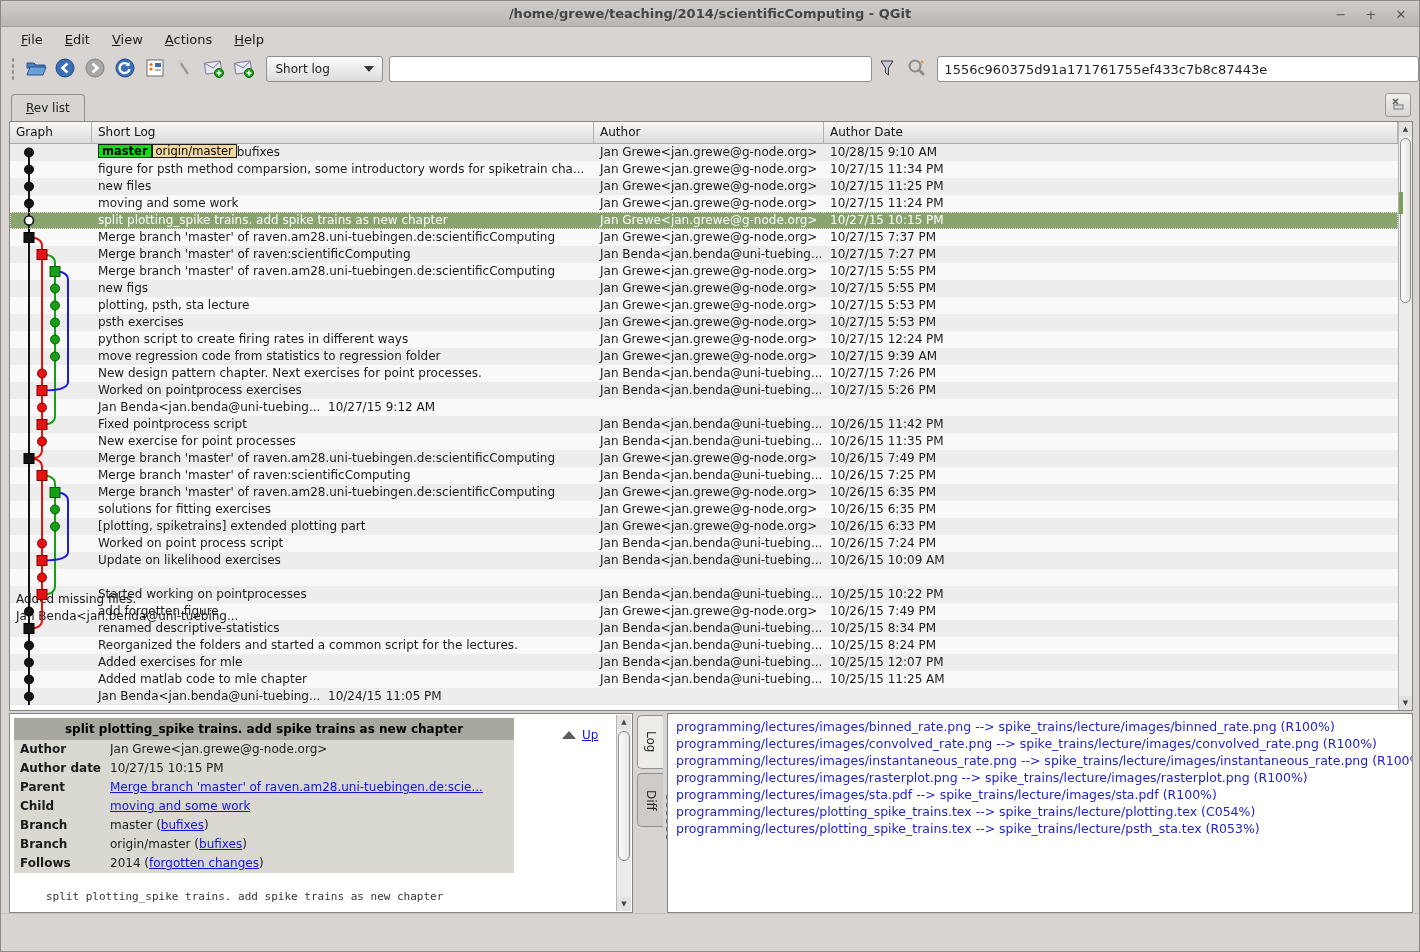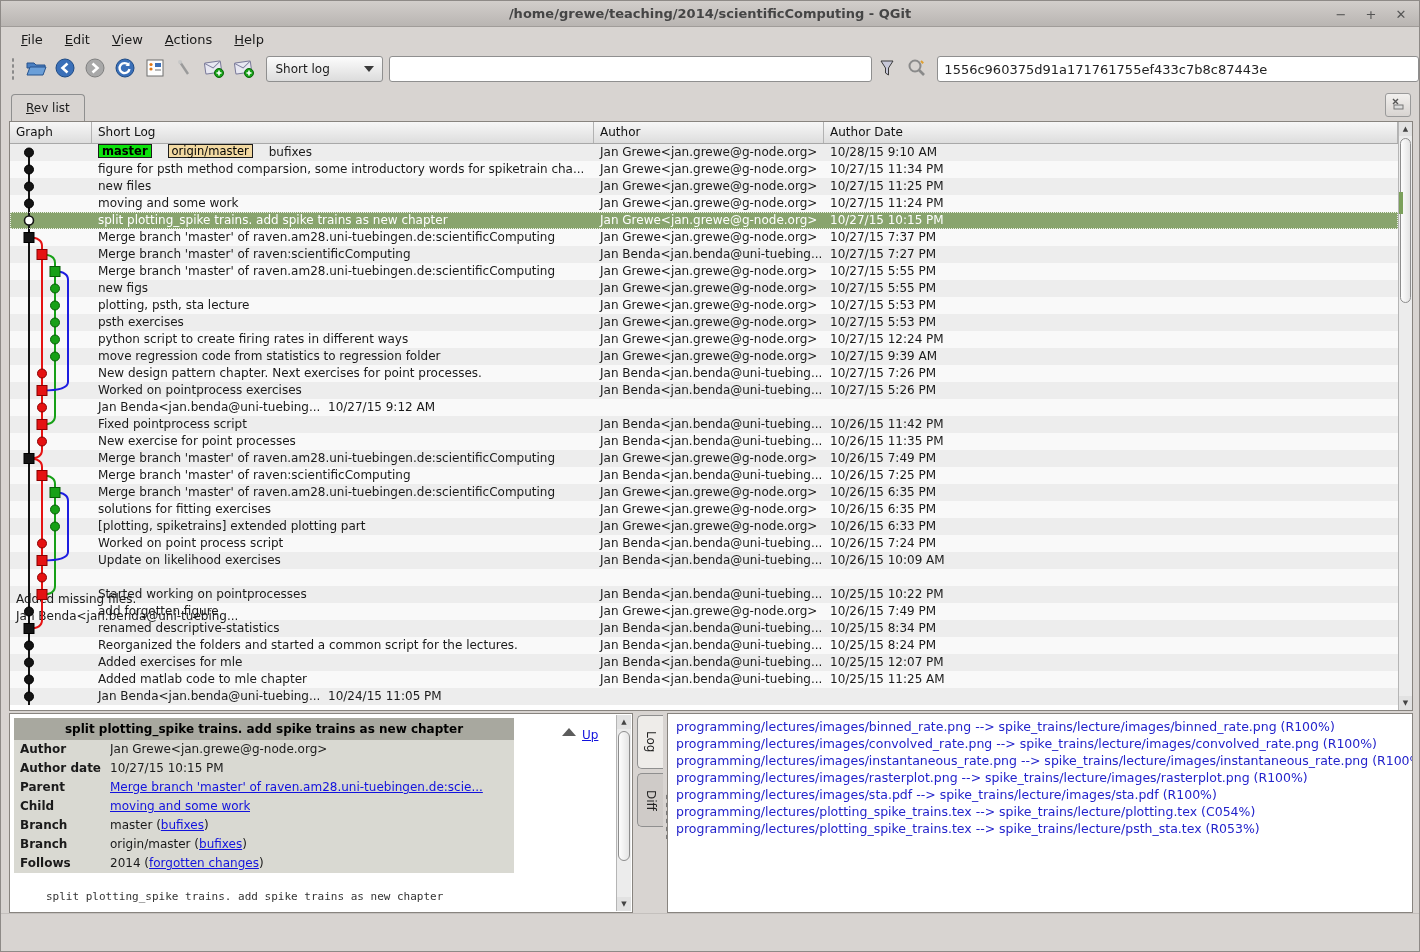--- a/index.html
+++ b/index.html
@@ -39,39 +39,39 @@
   
   .revtable{position:absolute;left:8px;top:120px;width:1404px;height:590px;background:#fff;border:1px solid #88847f;}
   .thead{position:absolute;left:0;top:0;right:14px;height:22px;display:flex;
          background:linear-gradient(#f7f7f7,#dddddd);border-bottom:1px solid #a8a8a8;}
   .th{padding:3px 6px;font-size:12px;color:#111;border-right:1px solid #b2b2b2;overflow:hidden;white-space:nowrap;}
   .tbody{position:absolute;left:0;top:22px;right:14px;bottom:0;overflow:hidden;background:#fff;}
   .trow{display:flex;height:17px;line-height:17px;white-space:nowrap;}
   .trow .cell{overflow:hidden;padding:0 0 0 6px;}
   .gcell{padding:0!important;flex:none;}
   .trow.sel{background:#89a46e!important;color:#fff;outline:1px dotted rgba(255,255,255,.85);outline-offset:-1px;}
-  .badge{display:inline-block;border:1px solid #1c1c1c;padding:0 3px;margin-right:16px;height:14px;line-height:13px;font-size:11.5px;vertical-align:1px;color:#000;}
+  .badge{display:inline-block;border:1px solid #1c1c1c;padding:0 3px;margin-right:0;height:14px;line-height:13px;font-size:11.5px;vertical-align:1px;color:#000;}
   .badge.head{background:#0ce20c;font-weight:bold;}
   .badge.remote{background:#f2d9a2;}
   
   .vscroll{position:absolute;top:0;right:0;width:14px;bottom:0;background:#ececec;border-left:1px solid #b5b5b5;}
   .sarr{position:absolute;left:0;width:100%;height:14px;display:flex;align-items:center;justify-content:center;font-size:7px;color:#444;background:#e2e2e2;}
   .sarr.up{top:0;} .sarr.dn{bottom:0;}
   .sthumb{position:absolute;left:1px;right:1px;border:1px solid #8d8d8d;border-radius:6px;background:linear-gradient(90deg,#fdfdfd,#e4e4e4);}
   .smark{position:absolute;left:0;width:4px;background:#7ba05b;}
   
   .bottom{position:absolute;left:0;top:712px;width:100%;height:200px;}
   .details{position:absolute;left:8px;top:0;width:624px;height:200px;background:#fff;border:1px solid #88847f;}
   .dbox{position:absolute;left:4px;top:4px;width:500px;background:#d9d9d2;}
   .dhead{height:22px;line-height:22px;background:#a8a89f;font-weight:bold;text-align:center;padding:0 6px;color:#000;overflow:hidden;white-space:nowrap;}
   .drow{display:flex;height:19px;line-height:19px;}
   .dlabel{width:96px;flex:none;font-weight:bold;padding-left:6px;}
   .dval{overflow:hidden;white-space:nowrap;}
   a.lnk{color:#1212dd;text-decoration:underline;cursor:pointer;}
-  .upwrap{position:absolute;left:552px;top:14px;display:flex;align-items:flex-start;gap:6px;}
+  .upwrap{position:absolute;left:552px;top:14px;display:flex;align-items:center;gap:6px;}
   .uptri{width:0;height:0;border-left:7px solid transparent;border-right:7px solid transparent;border-bottom:8px solid #5c5c5c;}
   .dmsg{position:absolute;left:36px;top:176px;font-family:"DejaVu Sans Mono","Liberation Mono",monospace;font-size:11px;color:#333;white-space:pre;}
   .dscroll{position:absolute;top:1px;right:1px;bottom:1px;width:15px;background:#ececec;border-left:1px solid #b5b5b5;}
   
   .sidetabs{position:absolute;left:632px;top:0;width:34px;height:200px;}
   .stab{position:absolute;left:4px;width:26px;border:1px solid #8f8f8f;border-right:none;border-radius:5px 0 0 5px;
         writing-mode:vertical-rl;display:flex;align-items:center;justify-content:center;font-size:12px;color:#222;background:#cfcbc8;}
   .stab.active{background:#eeece9;}
   .splitdots{position:absolute;left:664px;top:80px;width:4px;height:46px;
              background-image:radial-gradient(#7a7a7a 1px,transparent 1.4px);background-size:4px 8px;background-repeat:repeat-y;}

